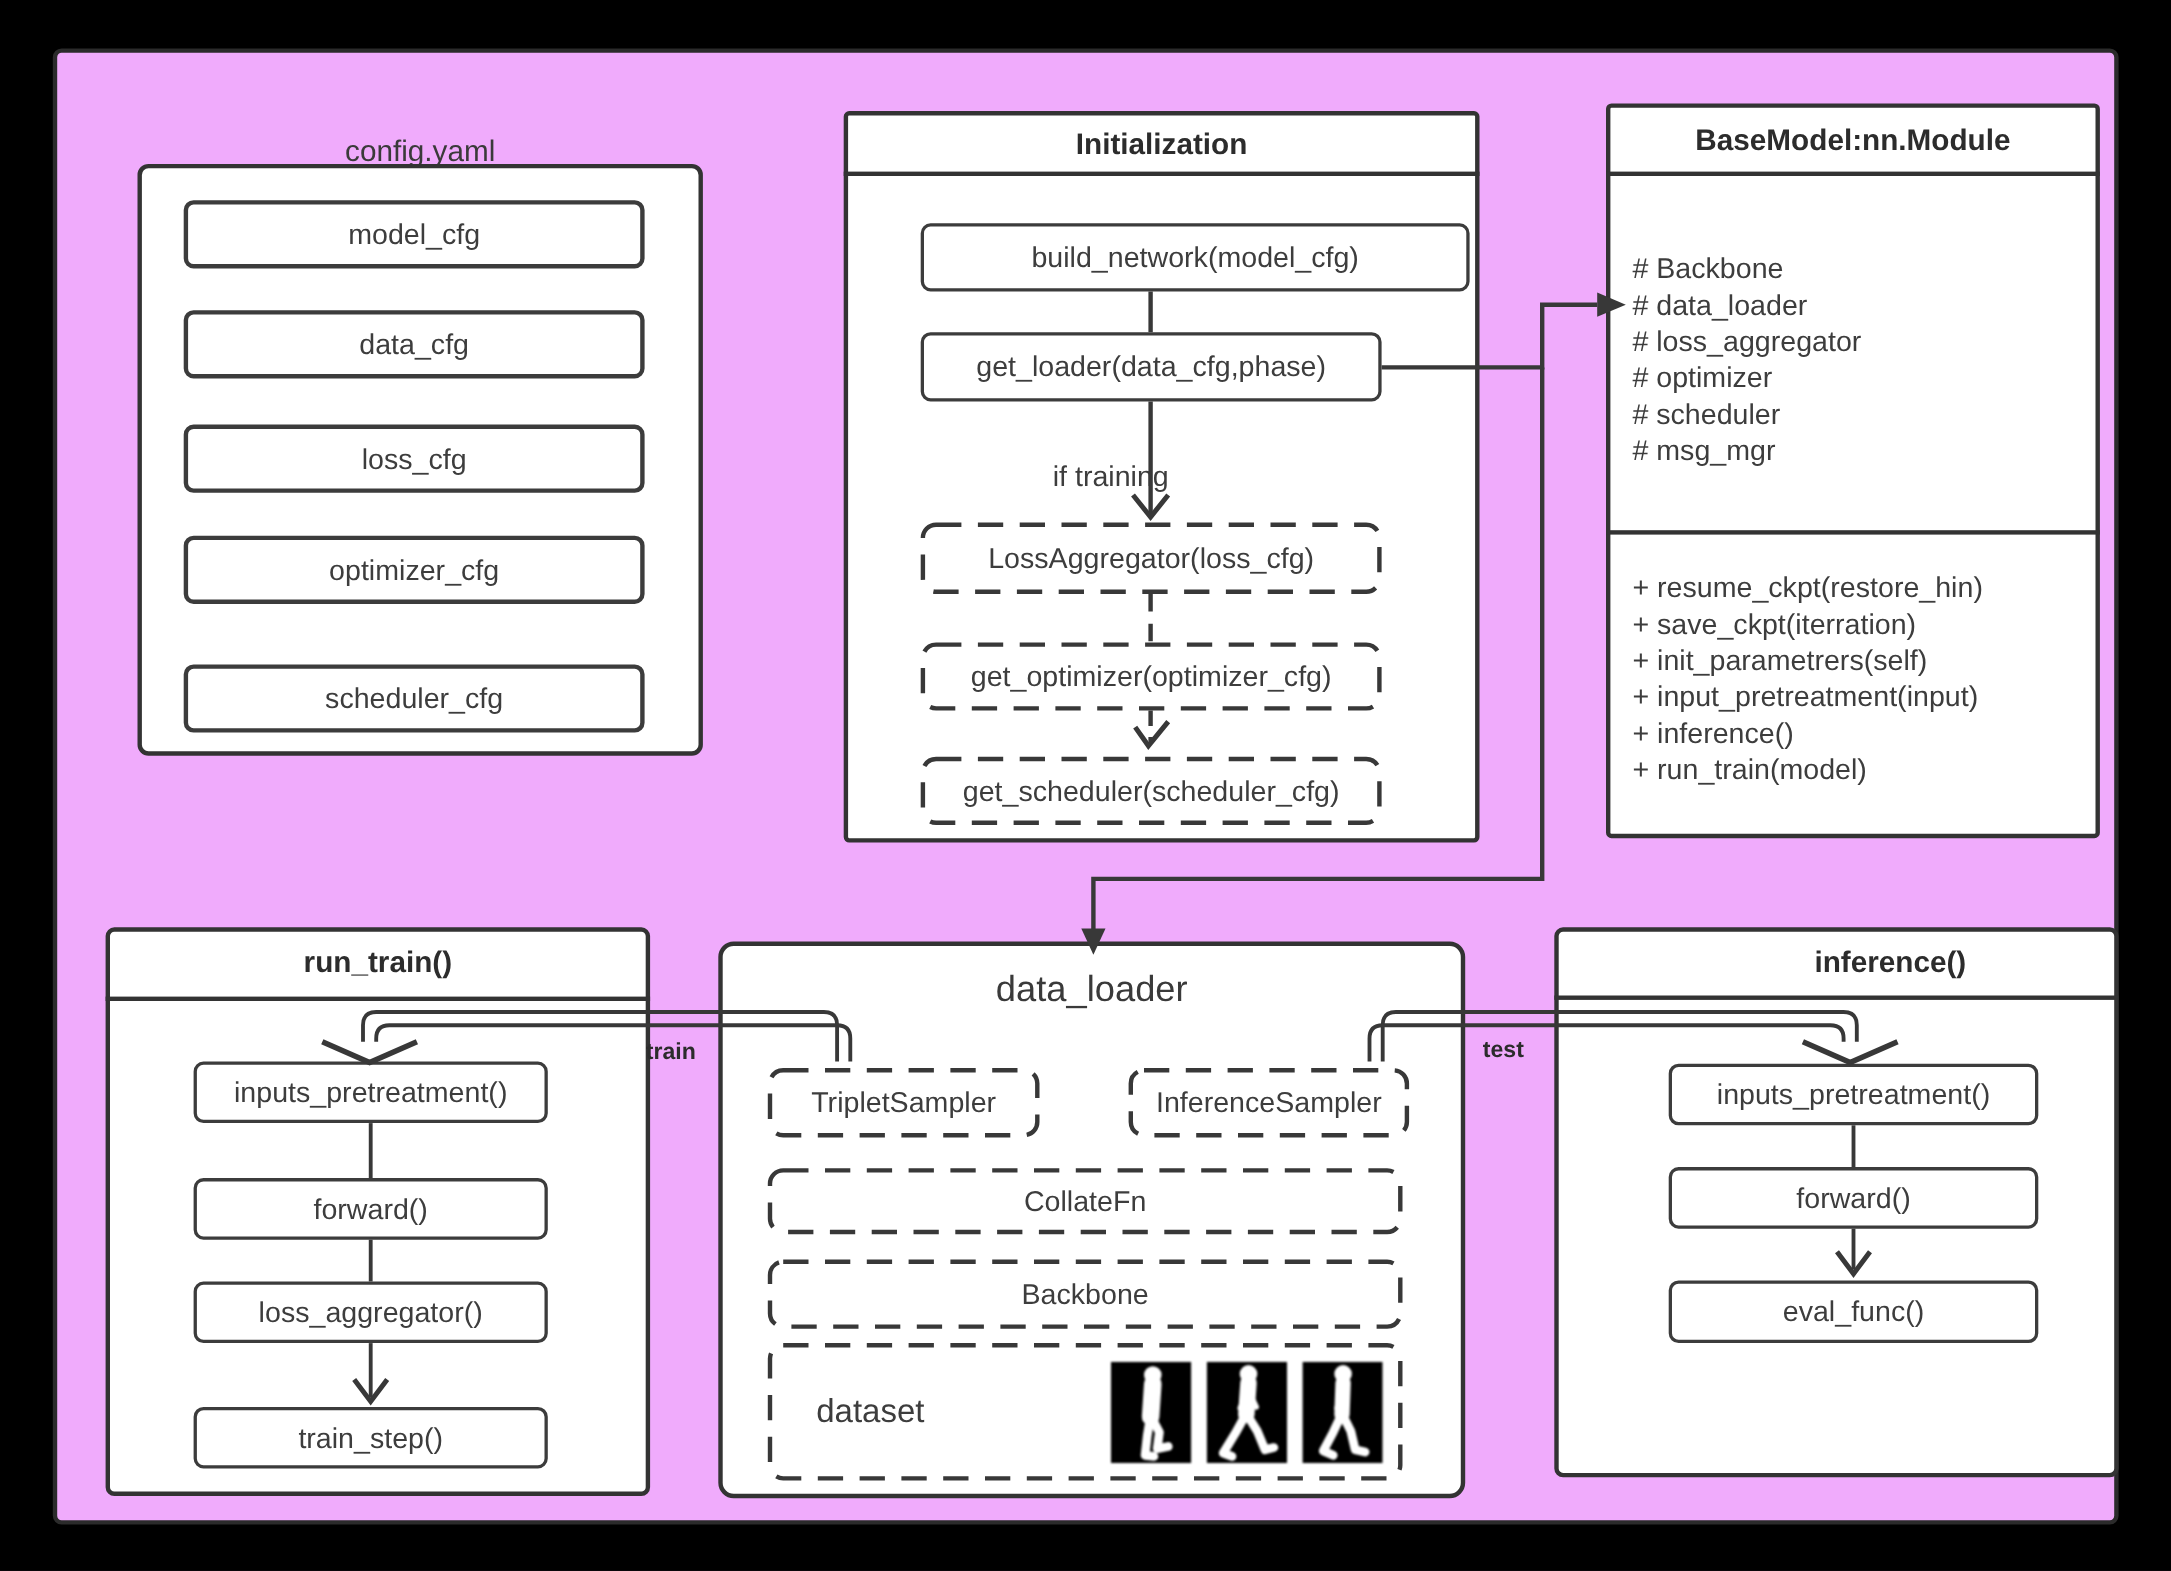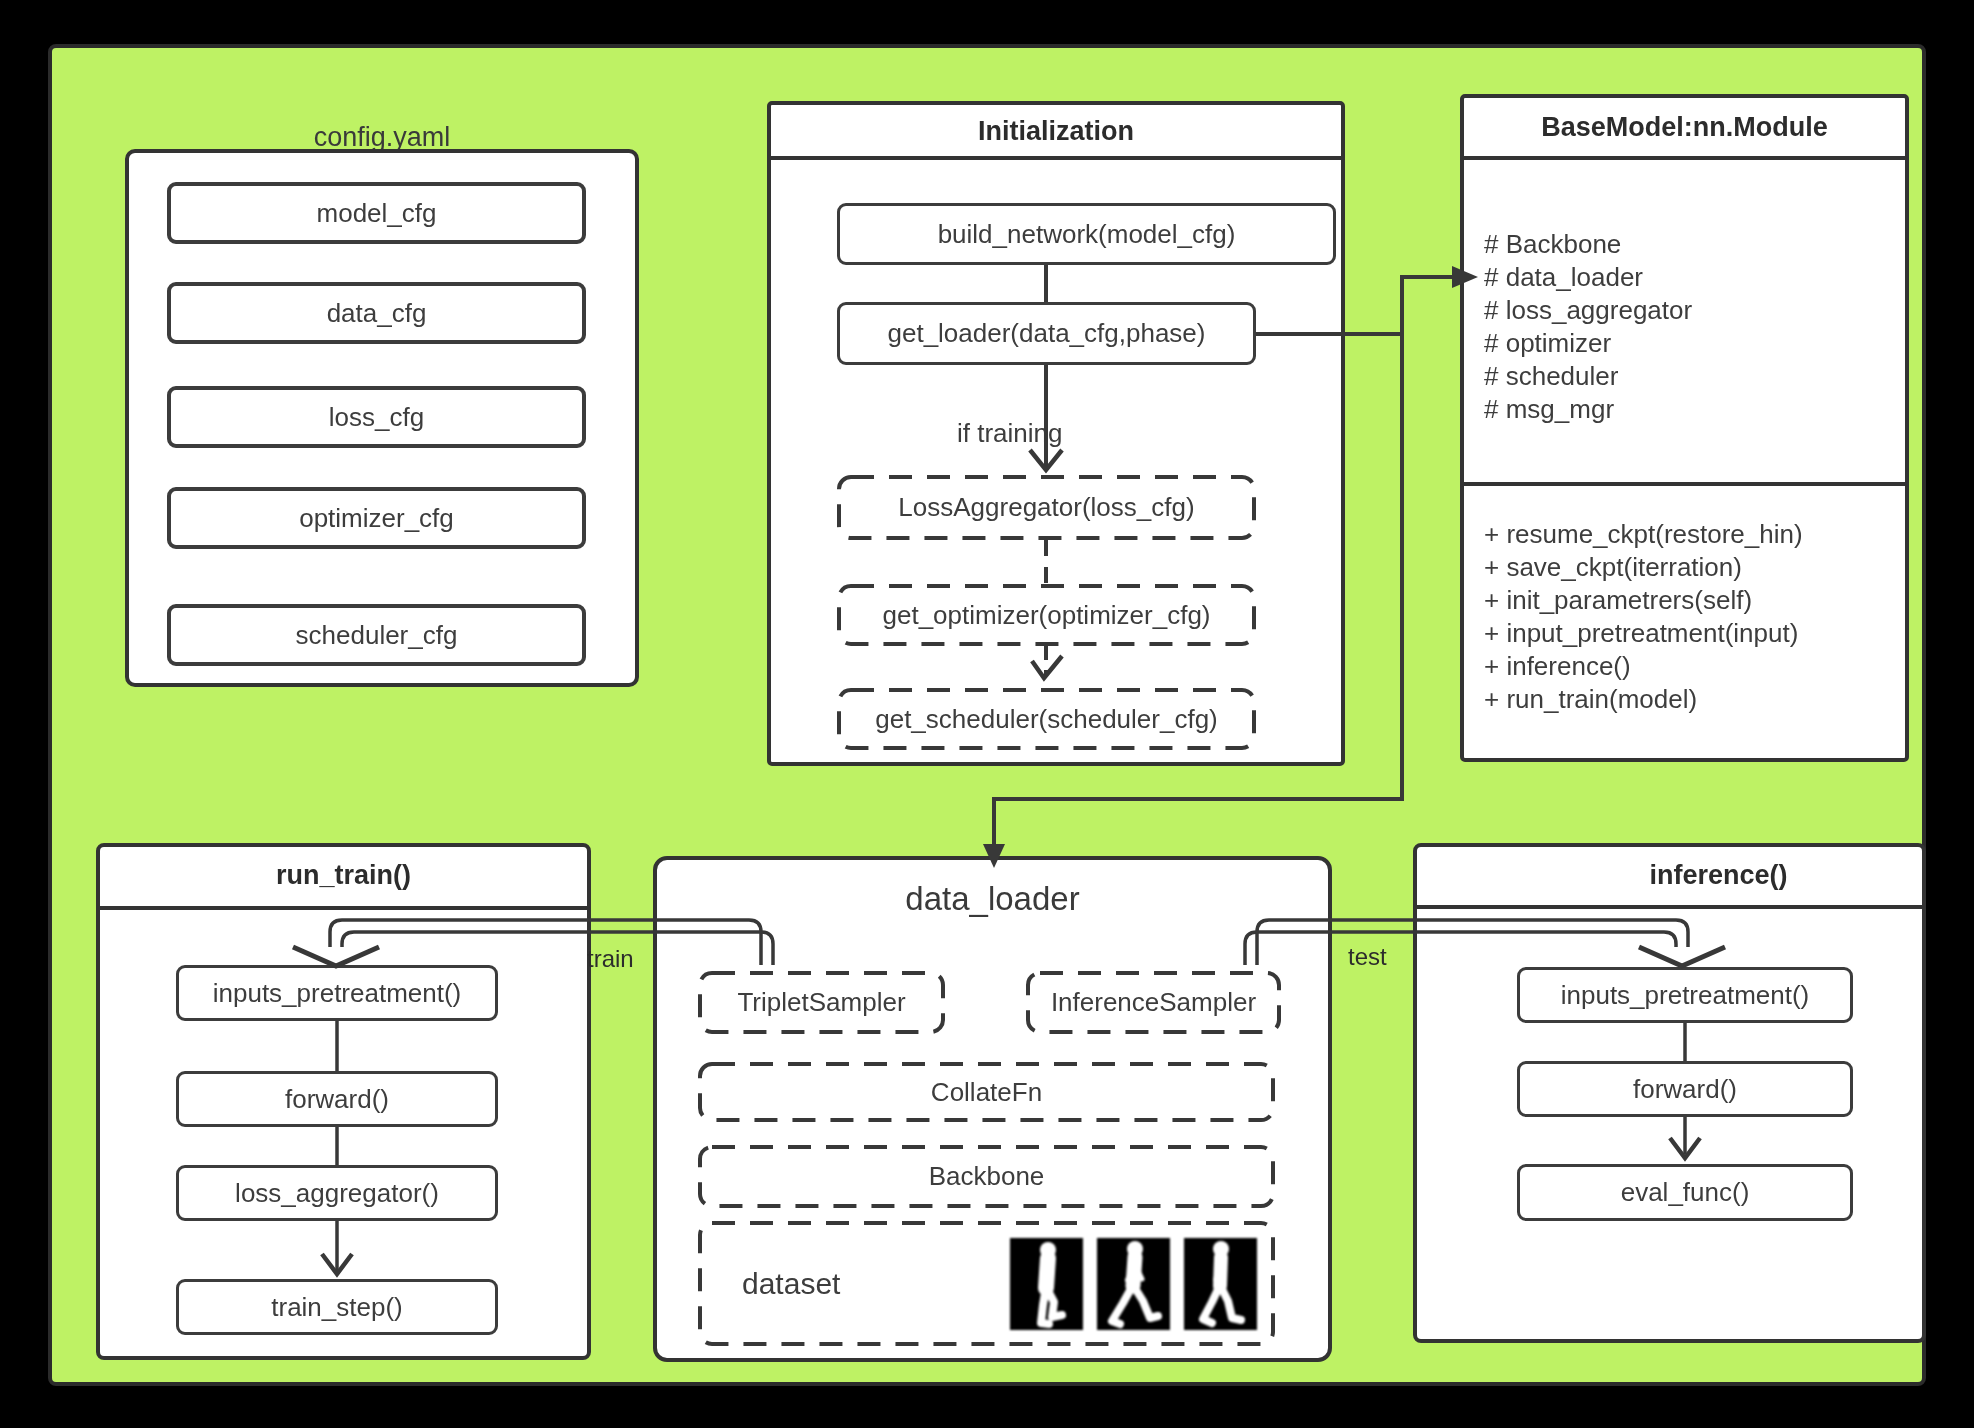--- a/index.html
+++ b/index.html
@@ -1,33 +1,33 @@
 <!DOCTYPE html>
 <html><head>
 <meta charset="utf-8">
 <style>
   html,body{margin:0;padding:0;background:#000;width:1974px;height:1428px;
     font-family:"Liberation Sans", sans-serif;}
   #canvas{position:absolute;left:48px;top:44px;width:1878px;height:1342px;
-    background:#bef264;border:4px solid #2b2b2b;border-radius:8px;box-sizing:border-box;}
+    background:#f0abfc;border:4px solid #2b2b2b;border-radius:8px;box-sizing:border-box;}
   .abs{position:absolute;box-sizing:border-box;}
   .container{border:4px solid #333333;background:#ffffff;border-radius:8px;}
   .container.sharp{border-radius:5px;}
   .container.soft{border-radius:14px;}
   .sep{border-top:4px solid #333333;height:0;left:0;right:0;}
   .title{left:0;right:0;text-align:center;font-weight:bold;font-size:27px;color:#2c2c2c;}
   .bigtitle{left:0;right:0;text-align:center;font-weight:400;font-size:33px;color:#3a3a3a;}
   .floatlabel{text-align:center;font-size:27px;color:#3a3a3a;}
   .node{border:3.5px solid #3c3c3c;border-radius:9px;background:#fff;
     display:flex;align-items:center;justify-content:center;
     font-size:26px;color:#3d3d3d;white-space:nowrap;}
   .ghost{display:flex;align-items:center;justify-content:center;
     font-size:26px;color:#3d3d3d;white-space:nowrap;}   
   .uml{font-size:26px;color:#3d3d3d;line-height:33px;white-space:nowrap;}
-  .edge-label{font-weight:normal;font-size:24px;color:#2c2c2c;}
+  .edge-label{font-weight:bold;font-size:21px;color:#2c2c2c;}
   #overlay{position:absolute;left:0;top:0;width:1878px;height:1342px;pointer-events:none;}
   .sil svg{filter:blur(0.8px);}
   .smalltext{font-size:26px;color:#3d3d3d;}
 </style>
 </head>
 <body>
 
 <div id="canvas">
 
   <div class="abs floatlabel" style="left:73px;top:74px;width:514px;">config.yaml</div>

